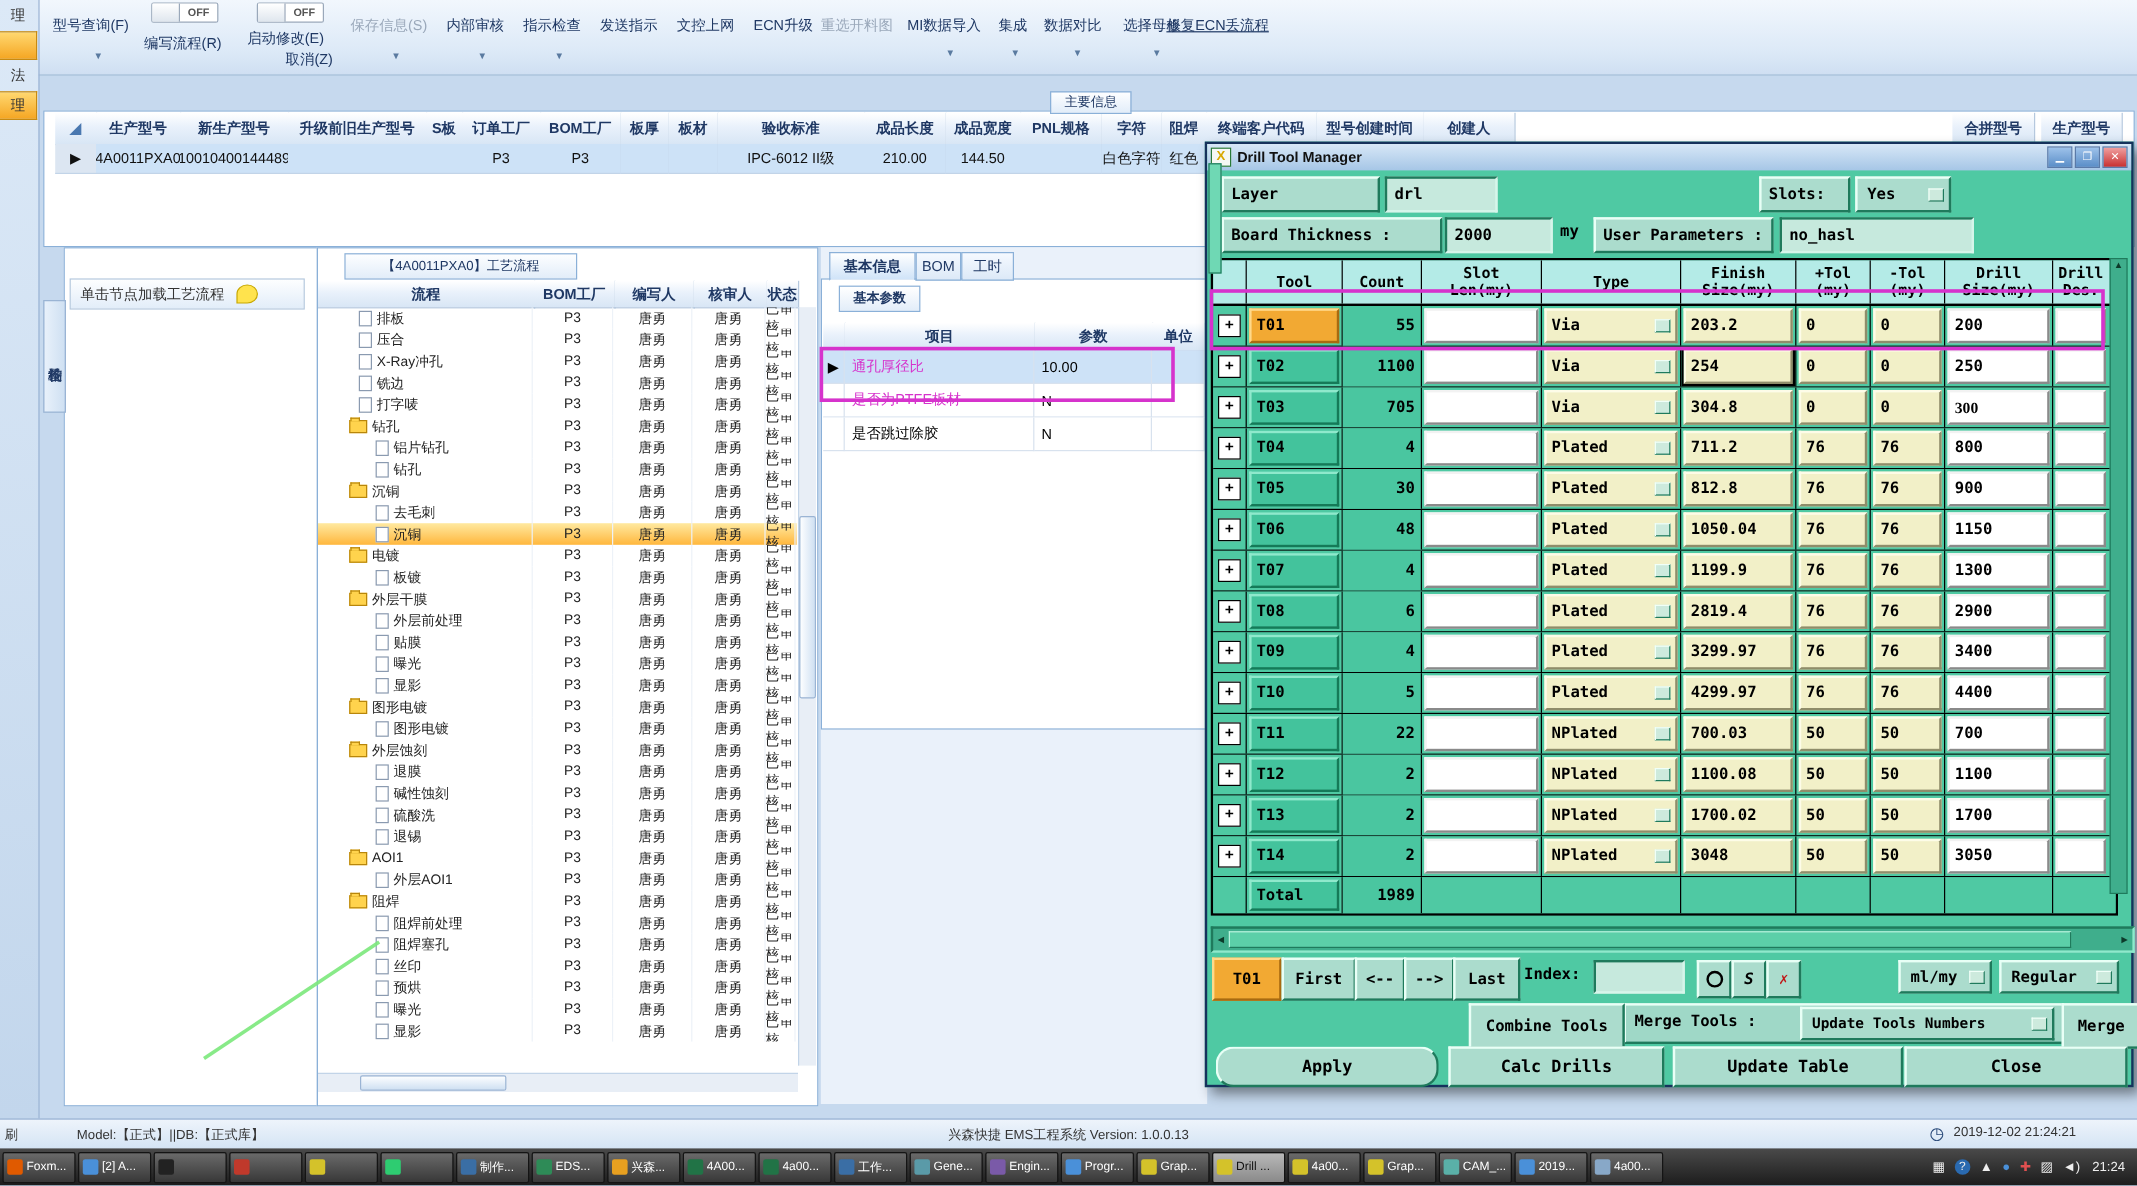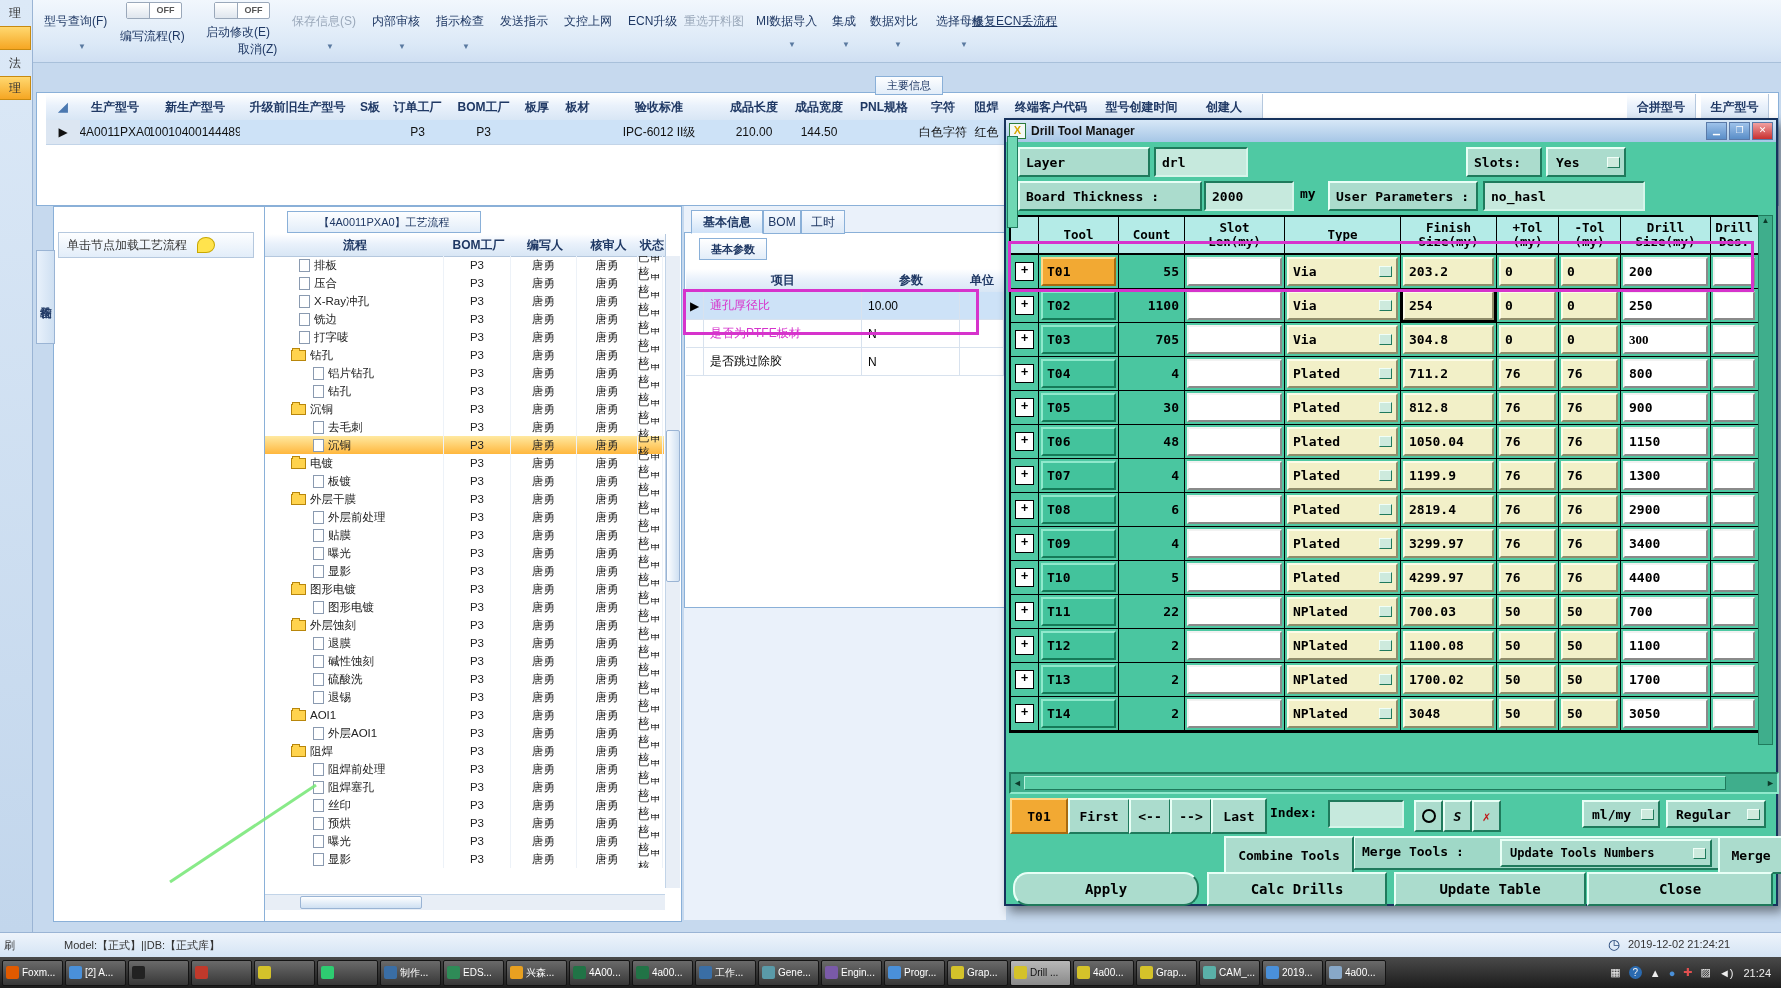--- a/index.html
+++ b/index.html
@@ -1083,20 +1083,34 @@
         <div class="dcell" style="width: 62px;">
           <div class="ibox ybox">50</div>
         </div>
         <div class="dcell" style="width: 90px;">
           <div class="ibox wbox">3050</div>
         </div>
         <div class="dcell" style="width: 46px;">
           <div class="ibox wbox"></div>
         </div>
       </div>
+      <div class="drow total">
+        <div class="dcell" style="width: 28px;"></div>
+        <div class="dcell" style="width: 80px;">
+          <div class="ibox gbox">Total</div>
+        </div>
+        <div class="dcell countcell" style="width: 66px;">1989</div>
+        <div class="dcell" style="width: 100px;"></div>
+        <div class="dcell" style="width: 116px;"></div>
+        <div class="dcell" style="width: 96px;"></div>
+        <div class="dcell" style="width: 62px;"></div>
+        <div class="dcell" style="width: 62px;"></div>
+        <div class="dcell" style="width: 90px;"></div>
+        <div class="dcell" style="width: 46px;"></div>
+      </div>
     </div>
   <div id="dvscroll">
       <div style="text-align:center;font-size:8px;color:#0c3a2a;">▲</div>
     </div>
   <div id="dvthumb"></div>
   <div id="dhscroll">
     <span style="font-size:9px;color:#0c3a2a;margin:0 2px;">◄</span>
     <div id="dhthumb" style="width:700px;"></div>
     <span style="font-size:9px;color:#0c3a2a;margin-left:auto;margin-right:2px;">►</span>
   </div>
@@ -1127,20 +1141,21 @@
   <div class="dbigbtn" style="left:712px;top:716px;width:62px;height:34px;font-size:13px;">Merge</div>
   <div class="dbigbtn" style="left:7px;top:752px;width:182px;height:30px;border-radius:15px;">Apply</div>
   <div class="dbigbtn" style="left:201px;top:752px;width:176px;height:30px;">Calc Drills</div>
   <div class="dbigbtn" style="left:388px;top:752px;width:188px;height:30px;">Update Table</div>
   <div class="dbigbtn" style="left:581px;top:752px;width:182px;height:30px;">Close</div>
 </div>
 
 <div id="statusbar" class="abs">
   <span class="abs" style="left:4px;top:5px;">刷</span>
   <span class="abs" style="left:64px;top:5px;">Model:【正式】||DB:【正式库】</span>
+  <span class="abs" style="left:0;top:5px;width:100%;text-align:center;">兴森快捷 EMS工程系统 Version: 1.0.0.13</span>
   <span class="abs" style="left:1608px;top:3px;font-size:14px;color:#2a4a7a;">◷</span>
   <span class="abs" style="left:1628px;top:5px;">2019-12-02 21:24:21</span>
 </div>
 
 <div id="taskbar" class="abs">
   <div id="tk-items" style="display:flex;">
       <div class="tkitem">
         <span class="tkicon" style="background: rgb(224, 90, 0);"></span>
         <span class="tklabel">Foxm...</span>
       </div>

